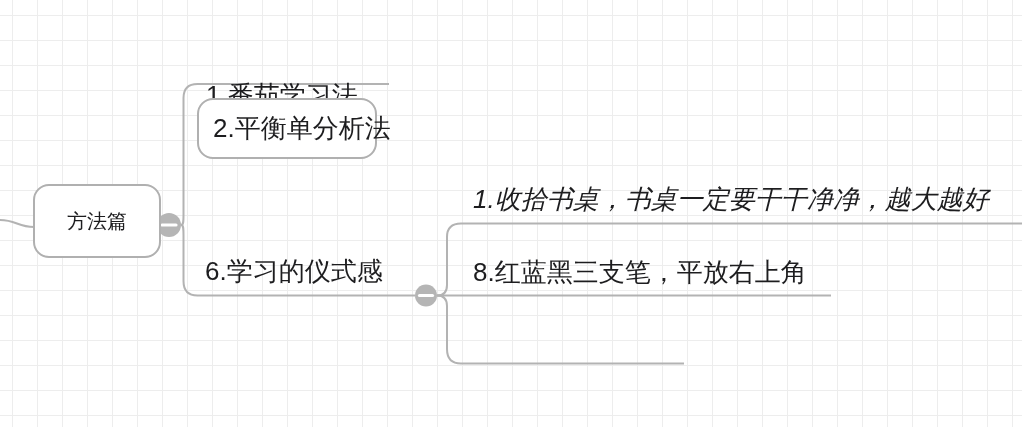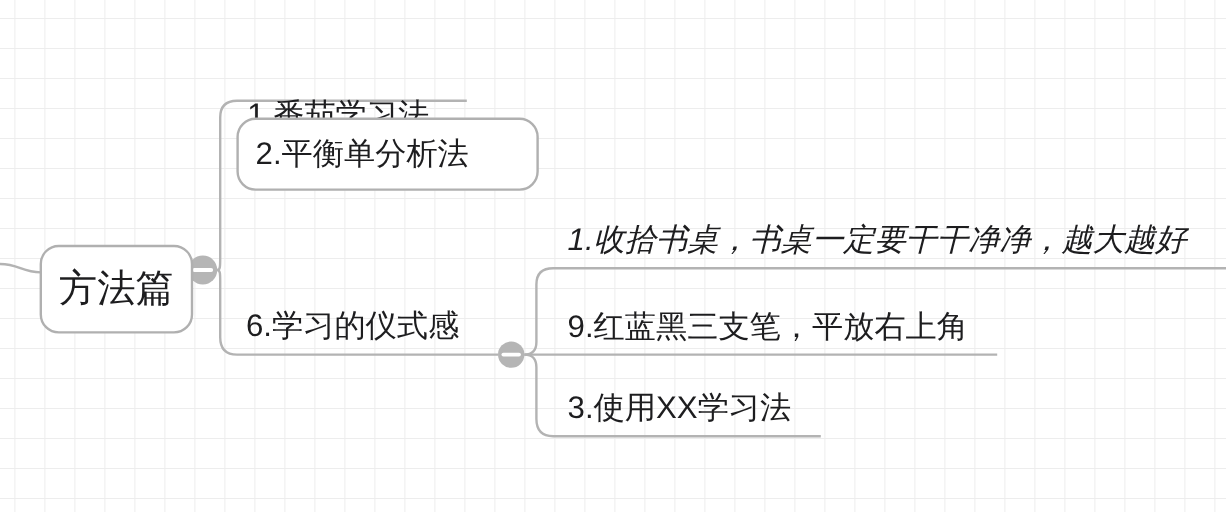--- a/index.html
+++ b/index.html
@@ -34,28 +34,28 @@
     box-sizing: border-box;
     background: #ffffff;
     border: 2px solid #b0b0b0;
     border-radius: 16px;
     display: flex;
     align-items: center;
     color: #1d1d1f;
     white-space: nowrap;
   }
   .node-root {
-    left: 33px; top: 204px;
+    left: 33px; top: 184px;
     width: 128px; height: 74px;
     justify-content: center;
-    font-size: 32px;
+    font-size: 20px;
   }
   .node-box {
     left: 197px; top: 98px;
-    width: 252px; height: 61px;
+    width: 180px; height: 61px;
     padding-left: 14px;
     font-size: 26px;
   }
 
   .line-label {
     position: absolute;
     font-size: 26px;
     line-height: 1;
     color: #1d1d1f;
     white-space: nowrap;
@@ -109,19 +109,16 @@
   </div>
 
   <div class="line-label lbl-item3">
     <span>6.学习的仪式感</span>
   </div>
 
   <div class="line-label lbl-sub1">
     <span>1.收拾书桌，书桌一定要干干净净，越大越好</span>
   </div>
   <div class="line-label lbl-sub2">
-    <span>9.红蓝黑三支笔，平放右上角</span>
-  </div>
-  <div class="line-label lbl-sub3">
-    <span>3.使用XX学习法</span>
+    <span>8.红蓝黑三支笔，平放右上角</span>
   </div>
 
 </div>
 
 </body></html>

